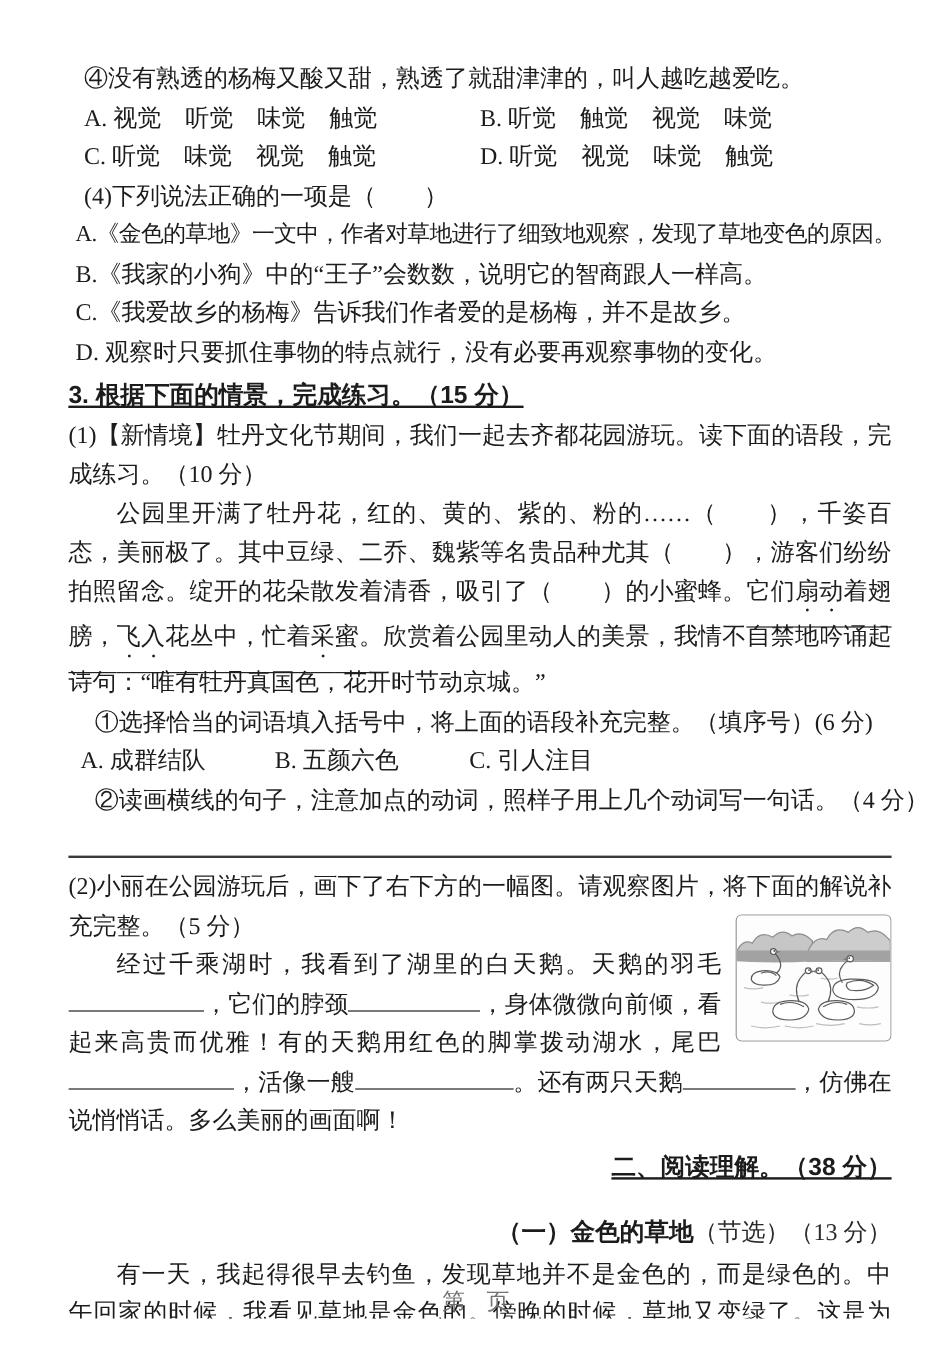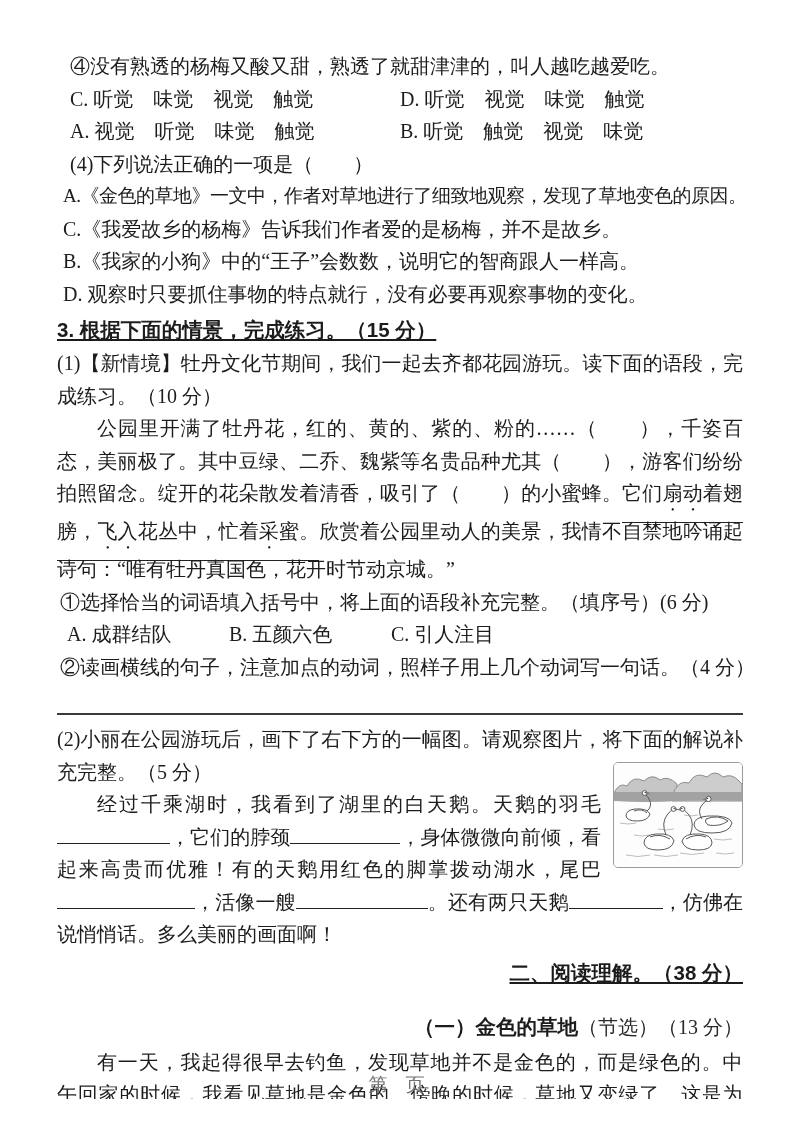--- a/index.html
+++ b/index.html
@@ -3,21 +3,21 @@
 <meta charset="utf-8">
 <style>
   html,body{margin:0;padding:0;background:#ffffff;}
   .page{position:relative;width:793px;height:1099px;background:#ffffff;overflow:hidden;
         font-family:"Liberation Serif","DejaVu Serif",serif;color:#1c1c1c;}
   .content{position:absolute;left:57px;top:50px;width:686px;}
   .line{line-height:32.5px;font-size:20px;}
   .nw{white-space:nowrap;}
   .ind13{margin-left:13px;}
   .ind6{margin-left:6px;}
-  .ind5{margin-left:3px;}
+  .ind5{margin-left:22px;}
   .fit{font-size:19px;letter-spacing:-0.5px;}
   .row2{display:flex;margin-left:13px;}
   .row2 .colA{width:330px;}
   .row3{display:flex;margin-left:10px;}
   .row3 .colW{width:162px;}
   .bold-head{font-family:"Liberation Sans","DejaVu Sans",sans-serif;font-weight:700;
              font-size:20.5px;line-height:34px;text-decoration:underline;}
   p.flow{margin:0;text-align:justify;line-height:32.5px;font-size:20px;}
   .indent2{text-indent:2em;}
   .hl{border-bottom:1.2px solid #222;padding-bottom:18px;}
@@ -38,32 +38,32 @@
   .footer span{margin:0 9px;}
 </style>
 </head>
 <body>
 
 <div class="page">
   <div class="content">
 
     <div class="line nw ind13">④没有熟透的杨梅又酸又甜，熟透了就甜津津的，叫人越吃越爱吃。</div>
     <div class="row2 line nw">
+      <div class="colA">A. 视觉　听觉　味觉　触觉</div>
+      <div>B. 听觉　触觉　视觉　味觉</div>
+    </div>
+    <div class="row2 line nw">
       <div class="colA">C. 听觉　味觉　视觉　触觉</div>
       <div>D. 听觉　视觉　味觉　触觉</div>
-    </div>
-    <div class="row2 line nw">
-      <div class="colA">A. 视觉　听觉　味觉　触觉</div>
-      <div>B. 听觉　触觉　视觉　味觉</div>
     </div>
 
     <div class="line nw ind13">(4)下列说法正确的一项是（　　）</div>
     <div class="line nw ind6 fit">A.《金色的草地》一文中，作者对草地进行了细致地观察，发现了草地变色的原因。</div>
+    <div class="line nw ind6">B.《我家的小狗》中的“王子”会数数，说明它的智商跟人一样高。</div>
     <div class="line nw ind6">C.《我爱故乡的杨梅》告诉我们作者爱的是杨梅，并不是故乡。</div>
-    <div class="line nw ind6">B.《我家的小狗》中的“王子”会数数，说明它的智商跟人一样高。</div>
     <div class="line nw ind6">D. 观察时只要抓住事物的特点就行，没有必要再观察事物的变化。</div>
 
     <div class="bold-head nw" style="margin-top:3px;">3. 根据下面的情景，完成练习。（15 分）</div>
 
     <p class="flow ind5">(1)【新情境】牡丹文化节期间，我们一起去齐都花园游玩。读下面的语段，完成练习。（10 分）</p>
 
     <p class="flow indent2 ind5"><span>公园里开满了牡丹花，红的、黄的、紫的、粉的……（　　），千姿百态，美丽极了。其中豆绿、二乔、魏紫等名贵品种尤其（　　），游客们纷纷拍照留念。绽开的花朵散发着清香，吸引了（　　）的小蜜蜂。</span><span class="hl">它们</span><span class="hl dots">扇动</span><span class="hl">着翅膀，</span><span class="hl dots">飞入</span><span class="hl">花丛中，忙着</span><span class="hl dots">采</span><span class="hl">蜜。</span><span>欣赏着公园里动人的美景，我情不自禁地吟诵起诗句：“唯有牡丹真国色，花开时节动京城。”</span></p>
 
     <div class="line nw ind5">①选择恰当的词语填入括号中，将上面的语段补充完整。（填序号）(6 分)</div>
     <div class="row3 line nw">

